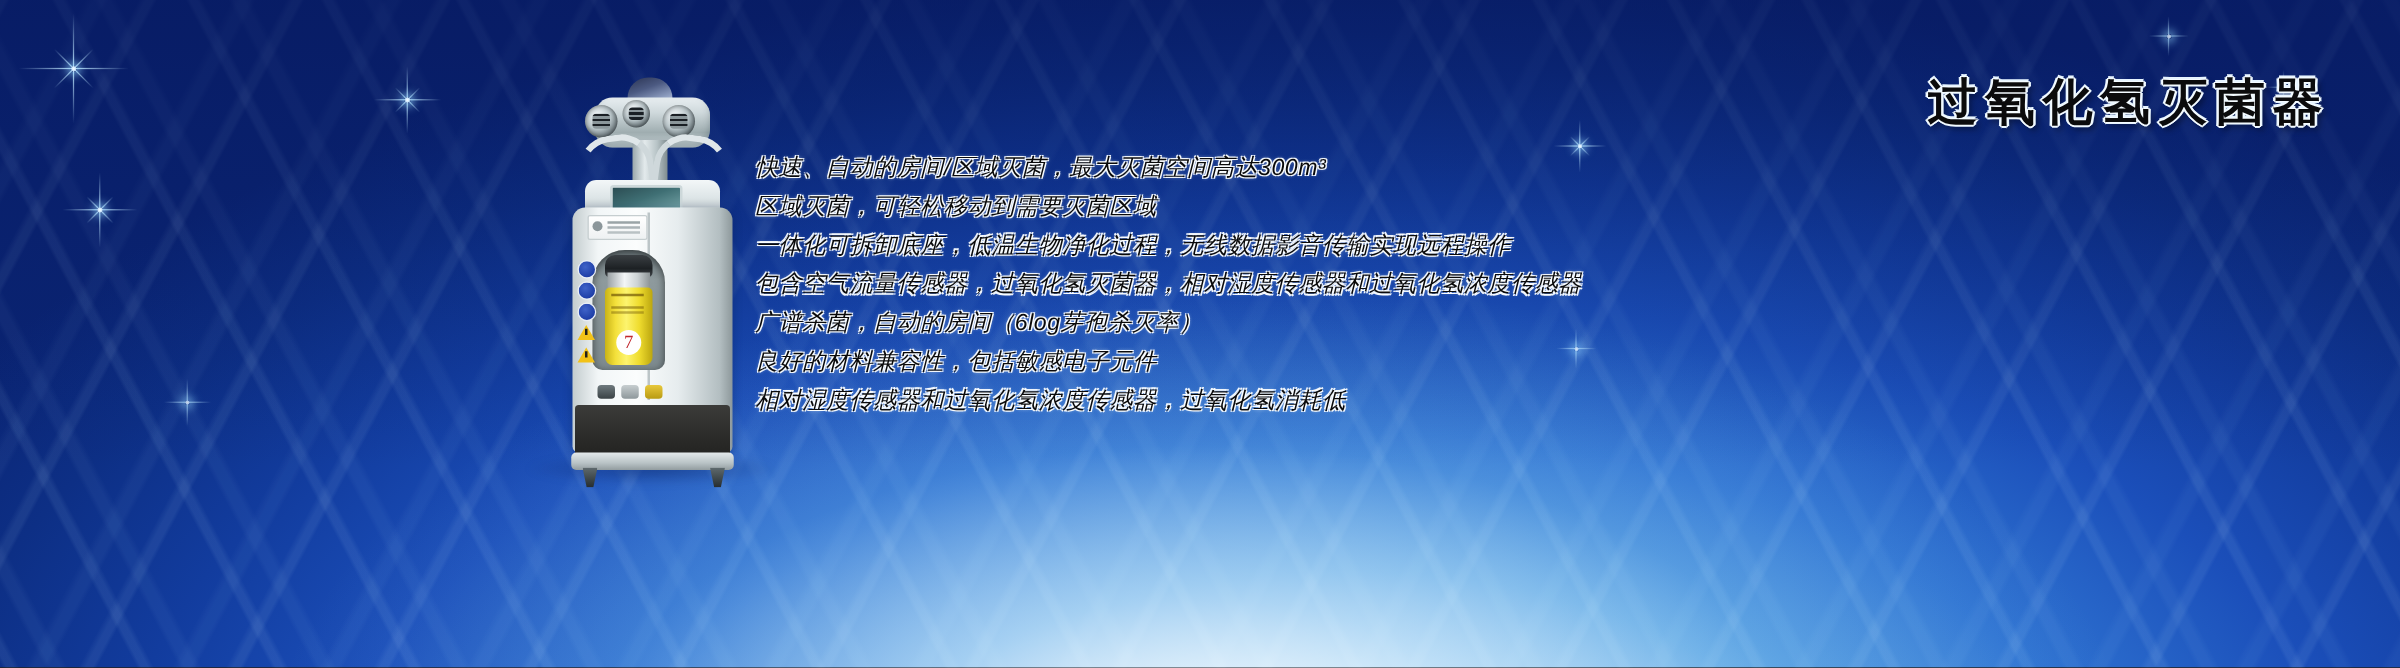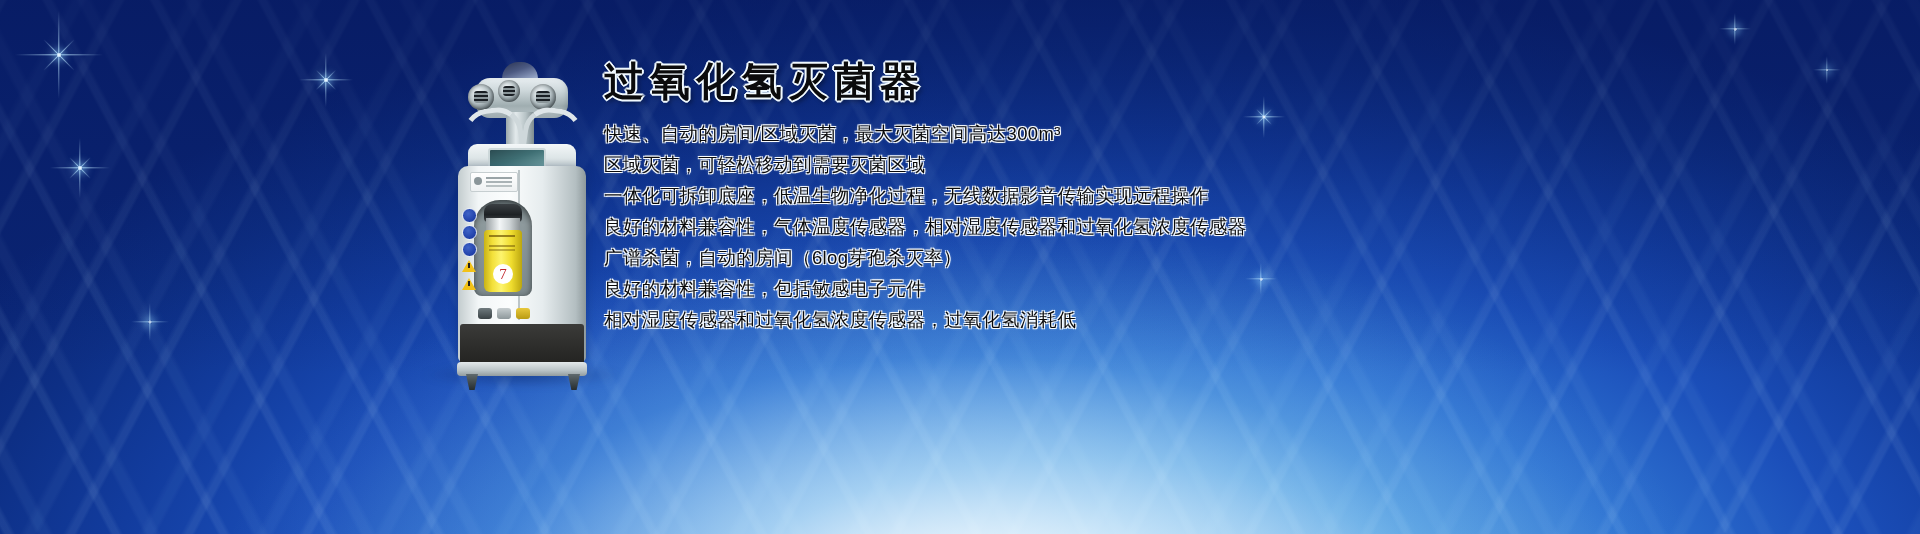--- a/index.html
+++ b/index.html
@@ -185,29 +185,30 @@
 
   
   #copy{position:absolute;left:604px;top:60px;width:1260px;}
   .title{
     font-family:"Liberation Serif","DejaVu Serif",serif;
     font-size:40px;font-weight:700;letter-spacing:6px;color:#0b0b0c;
     text-shadow:
       -1px -1px 0 #f4fbff, 1px -1px 0 #f4fbff, -1px 1px 0 #f4fbff, 1px 1px 0 #f4fbff,
       -2px 0 0 #e6f4ff, 2px 0 0 #e6f4ff, 0 -2px 0 #e6f4ff, 0 2px 0 #e6f4ff,
       3px 3px 5px rgba(0,0,0,.45);
-    line-height:1.1;margin:0 0 14px 0;white-space:nowrap;
+    line-height:1.1;margin:0 0 14px 0;white-space:nowrap;text-align:right;
   }
   .feat{
     font-size:18.5px;color:#0a0a0b;line-height:31px;white-space:nowrap;
     text-shadow:
       -1px -1px 0 rgba(250,253,255,.95), 1px -1px 0 rgba(250,253,255,.95),
       -1px 1px 0 rgba(250,253,255,.95), 1px 1px 0 rgba(250,253,255,.95),
       0 0 3px rgba(235,248,255,.9);
     letter-spacing:.4px;
+    font-style:italic;
   }
 </style>
 </head>
 <body>
 
 <div id="banner">
 
   <div class="bg-base"></div>
   <div class="rays-l"></div>
   <div class="rays-r"></div>
@@ -299,19 +300,19 @@
     <div class="base-rim"></div>
     <div class="caster c1"></div>
     <div class="caster c2"></div>
   </div>
 
   <div id="copy">
     <h1 class="title">过氧化氢灭菌器</h1>
     <div class="feat">快速、自动的房间/区域灭菌，最大灭菌空间高达300m³</div>
     <div class="feat">区域灭菌，可轻松移动到需要灭菌区域</div>
     <div class="feat">一体化可拆卸底座，低温生物净化过程，无线数据影音传输实现远程操作</div>
-    <div class="feat">良好的材料兼容性，气体温度传感器，相对湿度传感器和过氧化氢浓度传感器</div>
+    <div class="feat">包含空气流量传感器，过氧化氢灭菌器，相对湿度传感器和过氧化氢浓度传感器</div>
     <div class="feat">广谱杀菌，自动的房间（6log芽孢杀灭率）</div>
     <div class="feat">良好的材料兼容性，包括敏感电子元件</div>
     <div class="feat">相对湿度传感器和过氧化氢浓度传感器，过氧化氢消耗低</div>
   </div>
 
 </div>
 
 </body></html>

